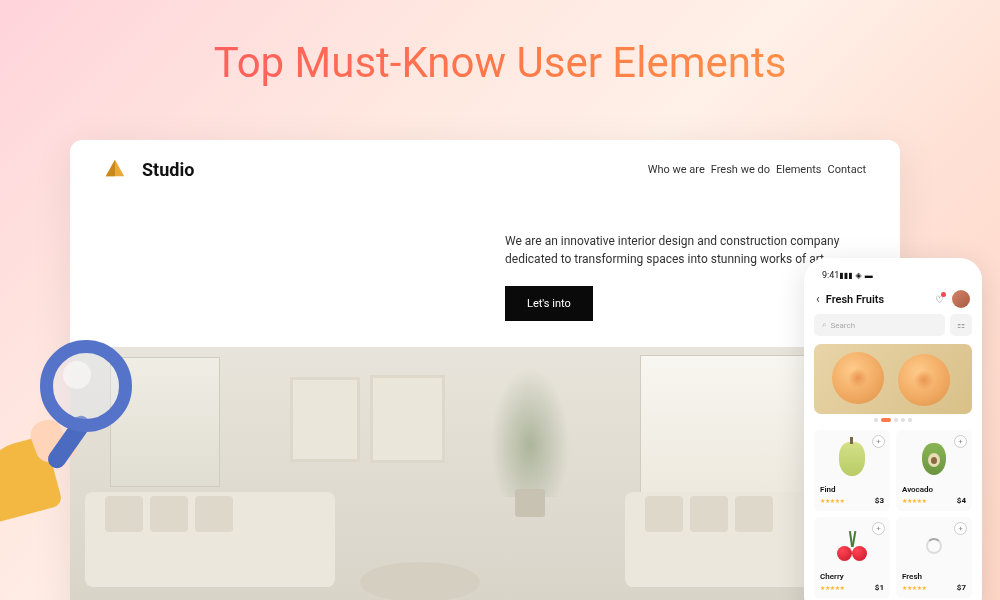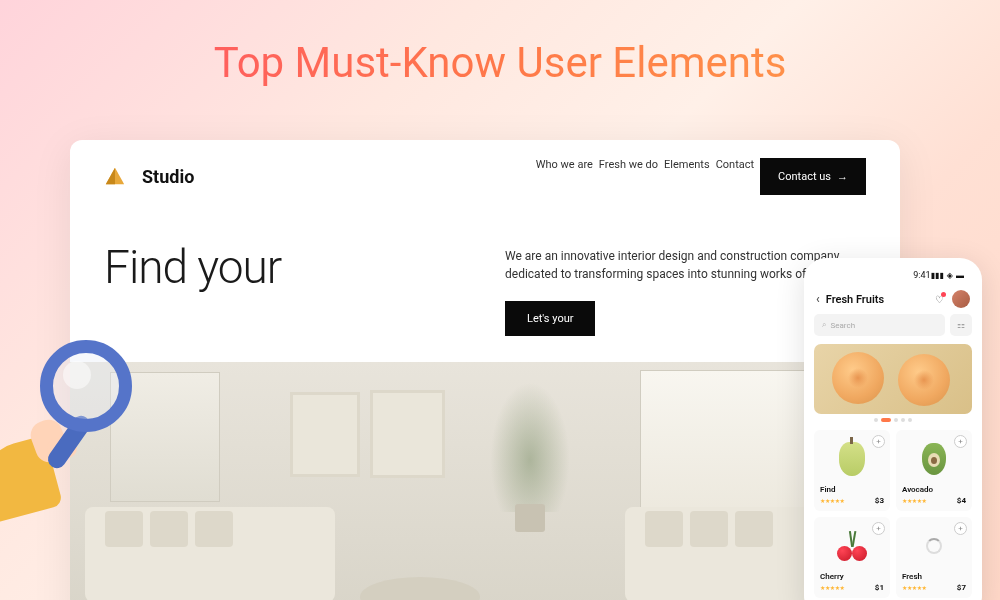--- a/index.html
+++ b/index.html
@@ -37,21 +37,21 @@
 .magnifier{position:absolute;left:-15px;top:340px;width:155px;height:175px;z-index:5}
 .hand{position:absolute;bottom:0;left:0;width:110px;height:105px}
 .sleeve{position:absolute;bottom:0;left:0;width:70px;height:72px;background:#f2b841;border-radius:38px 10px 10px 5px;transform:rotate(-15deg)}
 .finger{position:absolute;background:#ffd4b8;border-radius:14px}
 .thumb{top:10px;left:48px;width:32px;height:42px;transform:rotate(-20deg)}
 .f-1{top:28px;left:62px;width:30px;height:20px}
 .handle{position:absolute;top:72px;left:75px;width:18px;height:60px;background:#4a6bbf;border-radius:9px;transform:rotate(35deg)}
 .lens{position:absolute;top:0;left:55px;width:92px;height:92px;border:13px solid #5574c9;border-radius:50%;background:rgba(230,235,245,0.35)}
 .lens::after{content:'';position:absolute;top:8px;left:10px;width:28px;height:28px;background:rgba(255,255,255,0.5);border-radius:50%}
 .phone{position:absolute;right:18px;top:258px;width:178px;height:360px;background:#fff;border-radius:22px;box-shadow:0 6px 30px rgba(0,0,0,0.12);padding:10px 10px 0;z-index:6}
-.statusbar{display:flex;justify-content:flex-end;align-items:center;font-size:9px;color:#111;padding:2px 8px}
+.statusbar{display:flex;justify-content:flex-start;align-items:center;font-size:9px;color:#111;padding:2px 8px}
 .sb-icons{display:flex;gap:3px;align-items:center}
 .sb-icons span{font-size:8px}
 .app-header{display:flex;align-items:center;justify-content:space-between;padding:8px 2px 6px}
 .app-title{font-size:11px;font-weight:600;color:#111;display:flex;align-items:center;gap:6px}
 .back{font-size:12px;color:#555}
 .avatar{width:18px;height:18px;border-radius:50%;background:linear-gradient(135deg,#d4826a,#a85c42)}
 .search-row{display:flex;gap:5px;margin-bottom:8px}
 .search{flex:1;background:#f3f3f3;border-radius:5px;padding:5px 8px;font-size:8px;color:#aaa;display:flex;align-items:center;gap:4px}
 .filter{width:22px;height:22px;background:#f3f3f3;border-radius:5px;display:flex;align-items:center;justify-content:center;font-size:9px;color:#888}
 .featured{height:70px;background:linear-gradient(135deg,#e8d4a8,#d9c088);border-radius:7px;position:relative;overflow:hidden;margin-bottom:4px}
@@ -97,35 +97,30 @@
           <path fill="#e8a83a" d="M12 2 L22 20 L2 20 Z"></path>
           <path fill="#c8881a" d="M12 2 L12 20 L2 20 Z"></path>
         </svg>
       <span>Studio</span>
     </div>
     <div class="nav-links">
       <span class="nav-link">Who we are</span>
       <span class="nav-link">Fresh we do</span>
       <span class="nav-link">Elements</span>
       <span class="nav-link">Contact</span>
-      <div class="cta-btn">
-        <span>Contact us</span>
-        <span>→</span>
-      </div>
     </div>
   </div>
   <div class="hero">
     <div class="hero-left">
       <div class="hero-title">
-        <div>Find your</div>
       </div>
     </div>
     <div class="hero-right">
       <p class="hero-desc">We are an innovative interior design and construction company dedicated to transforming spaces into stunning works of art.</p>
-      <button class="chat-btn">Let's your</button>
+      <button class="chat-btn">Let's into</button>
     </div>
   </div>
   <div class="hero-img">
     <div class="room">
       <div class="window w1"></div>
       <div class="window w2"></div>
       <div class="frame f1"></div>
       <div class="frame f2"></div>
       <div class="plant">
           <div class="leaves"></div>

